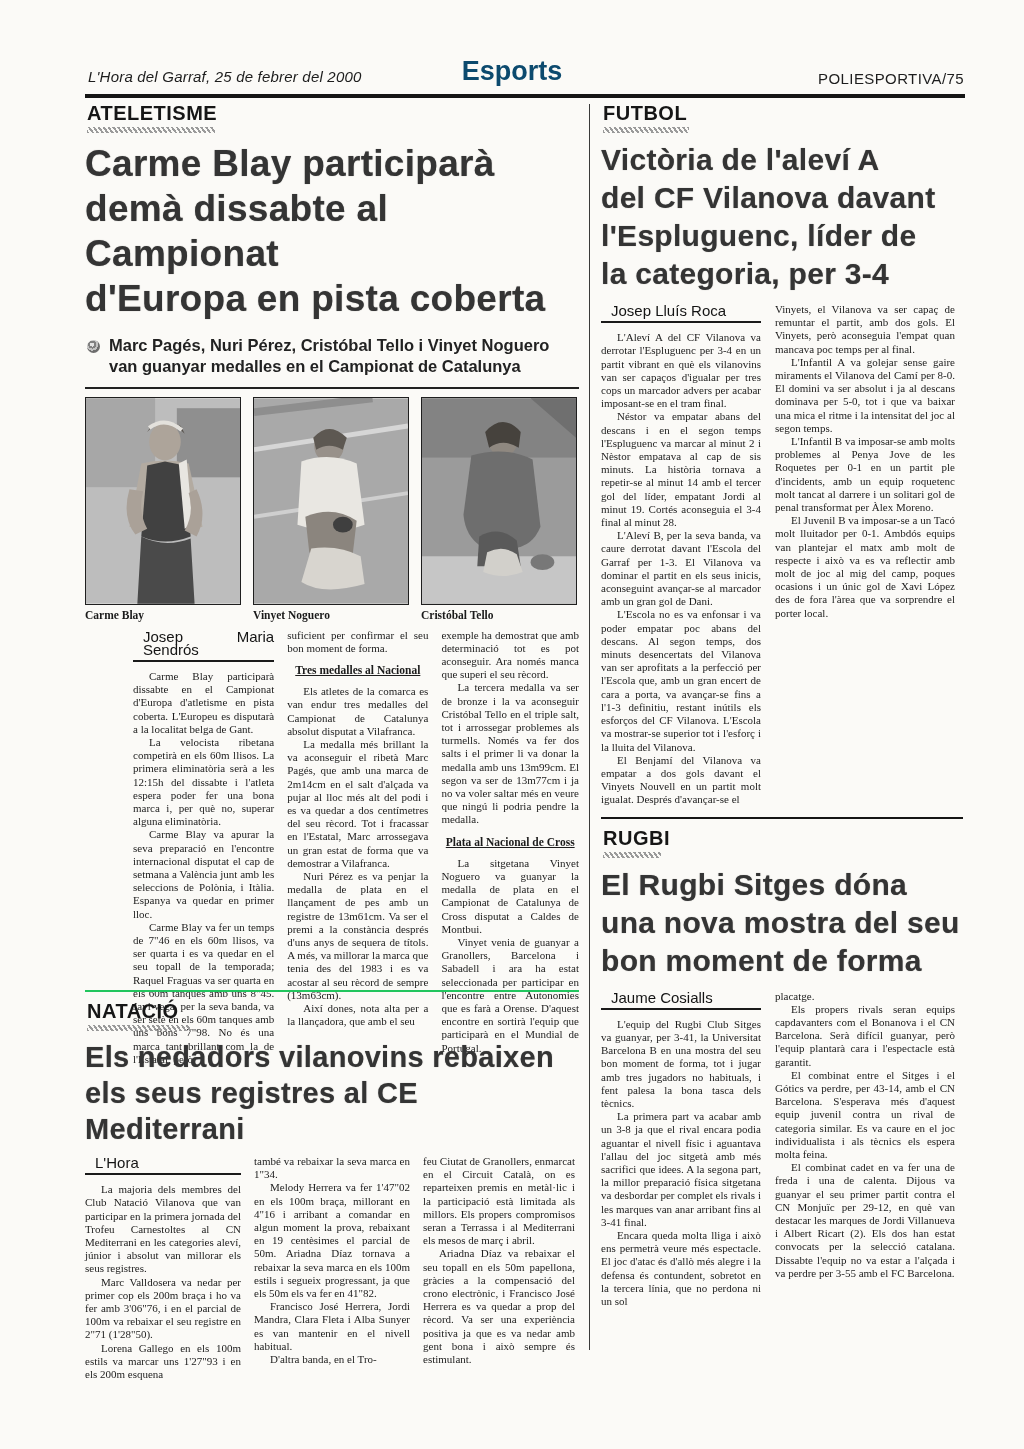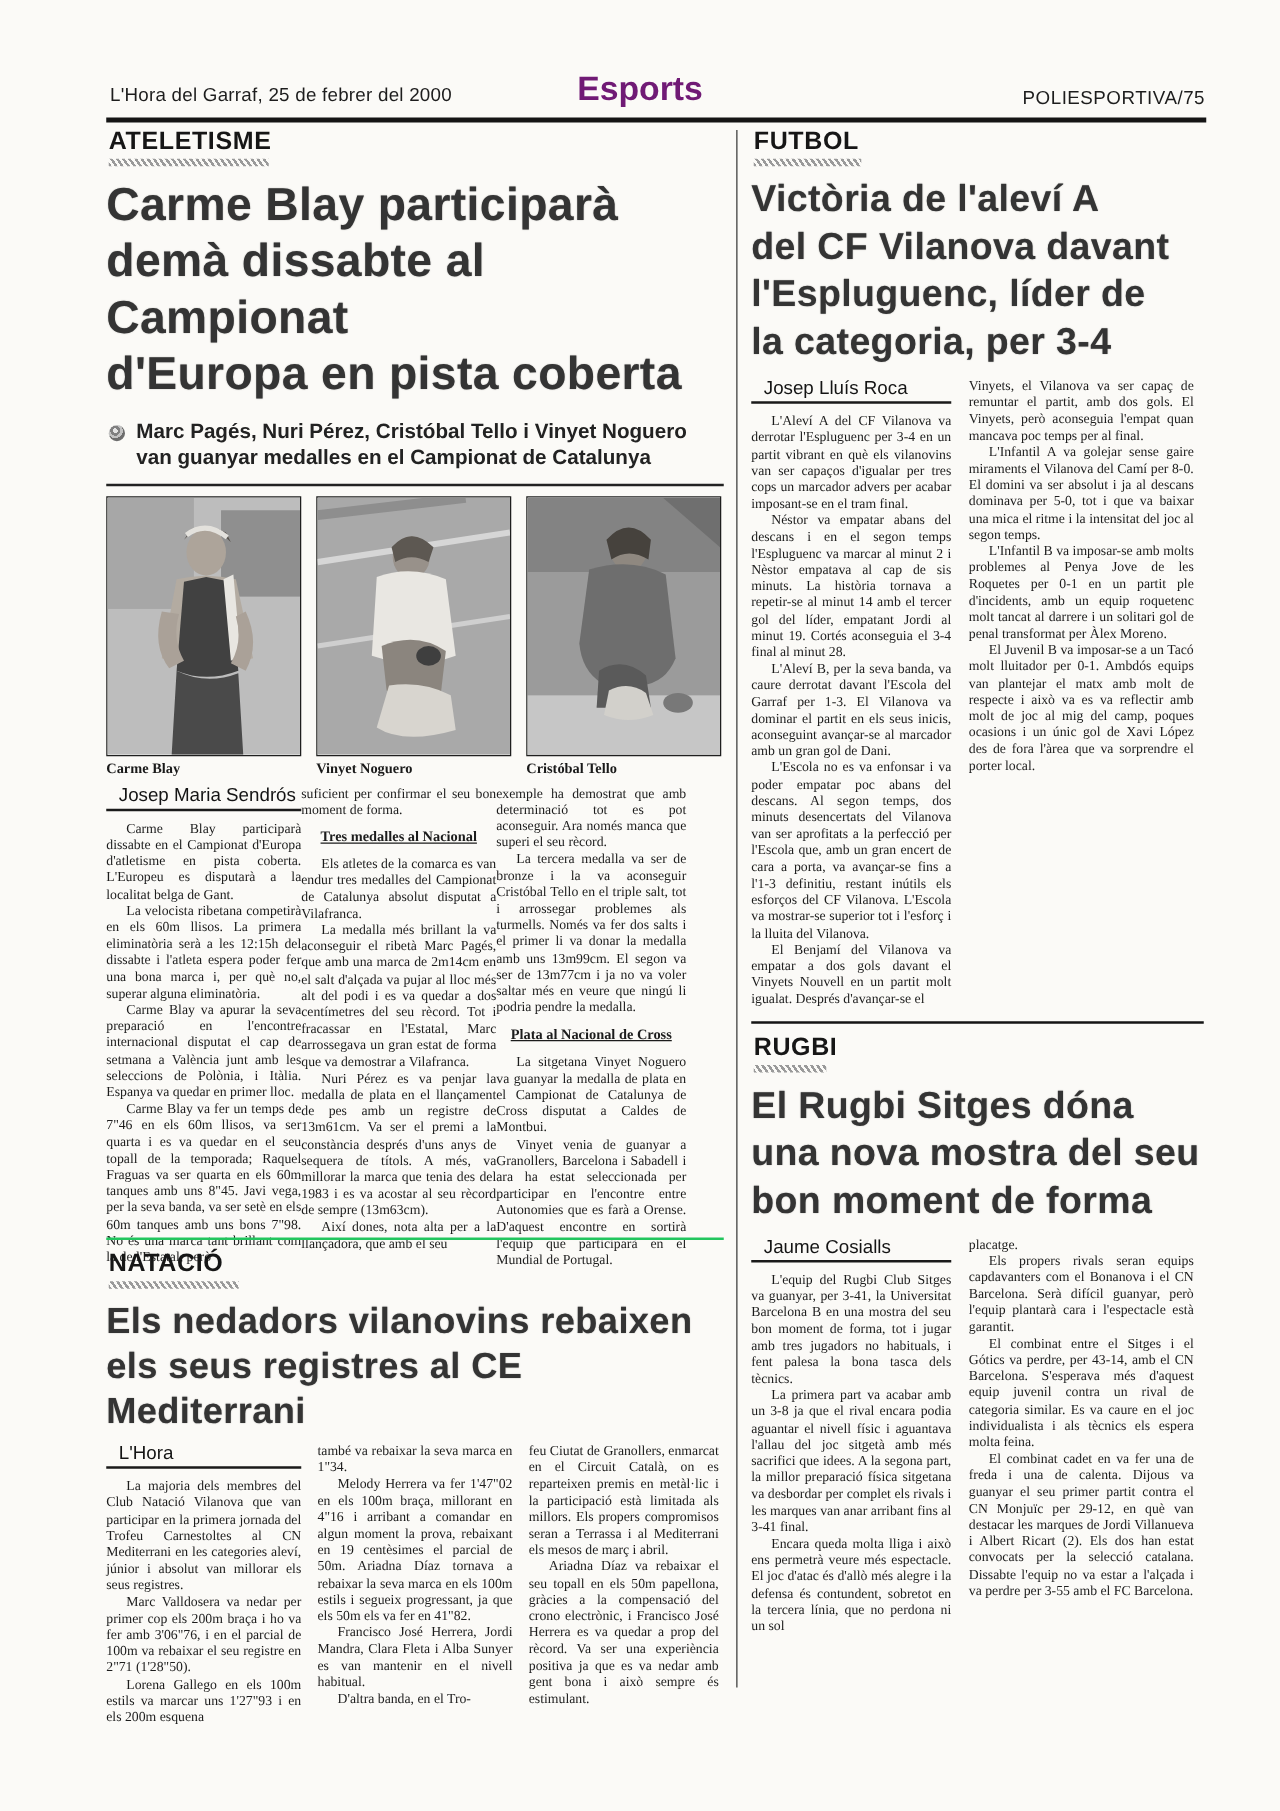--- a/index.html
+++ b/index.html
@@ -3,23 +3,23 @@
 <meta charset="utf-8">
 <style>
   html,body{margin:0;padding:0;background:#e9e7e2;}
   #page{
     position:relative;width:1024px;height:1449px;margin:0 auto;
     background:#fbfaf7;color:#1a1a1a;overflow:hidden;
     font-family:"Liberation Serif", serif;
   }
   
   .mast-left{position:absolute;left:88px;top:68px;font-family:"Liberation Sans",sans-serif;
-    font-size:15px;color:#1d1d1d;letter-spacing:.2px;}
+    font-size:15px;color:#1d1d1d;letter-spacing:.2px;font-style:italic;}
   .mast-center{position:absolute;left:0;right:0;top:56px;text-align:center;
-    font-family:"Liberation Sans",sans-serif;font-weight:bold;font-size:27px;color:#701a75;}
+    font-family:"Liberation Sans",sans-serif;font-weight:bold;font-size:27px;color:#0c4a6e;}
   .mast-right{position:absolute;right:60px;top:70px;font-family:"Liberation Sans",sans-serif;
     font-size:15px;color:#1d1d1d;letter-spacing:.4px;}
   .header-rule{position:absolute;left:85px;right:59px;top:94px;height:4px;background:#151515;}
   .vdivider{position:absolute;left:589px;top:104px;width:1px;height:1246px;background:#3a3a3a;}
 
   
   .kicker{font-family:"Liberation Sans",sans-serif;font-size:20px;color:#161616;
     letter-spacing:.5px;margin:0 0 2px 2px;}
   .hatch{height:6px;background:repeating-linear-gradient(55deg,#9a9a9a 0 2px,transparent 2px 4px);
     margin:1px 0 8px 2px;}
@@ -42,21 +42,21 @@
   .deck{display:flex;margin:14px 0 10px 0;}
   .deck-bullet{flex:none;width:13px;height:13px;border-radius:50%;margin:5px 9px 0 2px;
     background:radial-gradient(circle at 40% 35%,#e3e3e3 0 2px,#808080 2px 4px,#c2c2c2 4px 6px,#6d6d6d 6px);}
   .deck-text{font-family:"Liberation Sans",sans-serif;font-weight:bold;font-size:16.5px;
     line-height:21px;color:#222;white-space:pre-line;}
   .thin-rule{height:1.5px;background:#222;margin:2px 0 8px 0;}
   .photo-row{display:flex;gap:12px;margin:0 0 8px 0;}
   .photo-box{flex:none;width:156px;}
   .photo{width:156px;height:208px;border:1px solid #1f1f1f;box-sizing:border-box;display:block;}
   .caption{font-size:11.5px;font-weight:bold;margin-top:4px;text-align:left;}
-  #sec-atletisme .cols{margin-top:6px;}
+  #sec-atletisme .cols{gap:13px;margin-top:6px;margin-left:48px;}
   #sec-atletisme .col{width:156px;}
   #sec-atletisme .col:last-child{width:152px;}
 
   
   #sec-right{position:absolute;left:601px;top:102px;width:362px;}
   #sec-right .hatch{width:86px;}
   .headline-right{font-size:30px;line-height:38px;}
   #sec-right .cols{gap:14px;margin-top:10px;}
   #sec-right .col-a{width:160px;}
   #sec-right .col-b{width:180px;}

